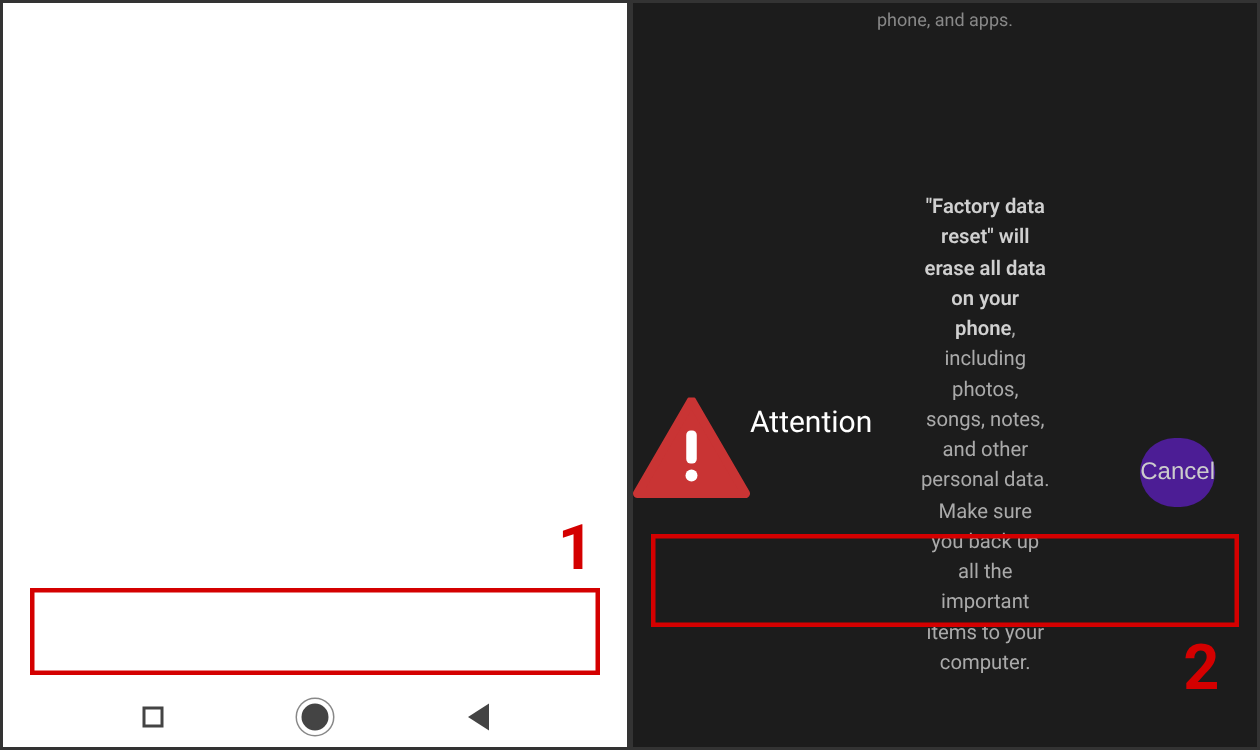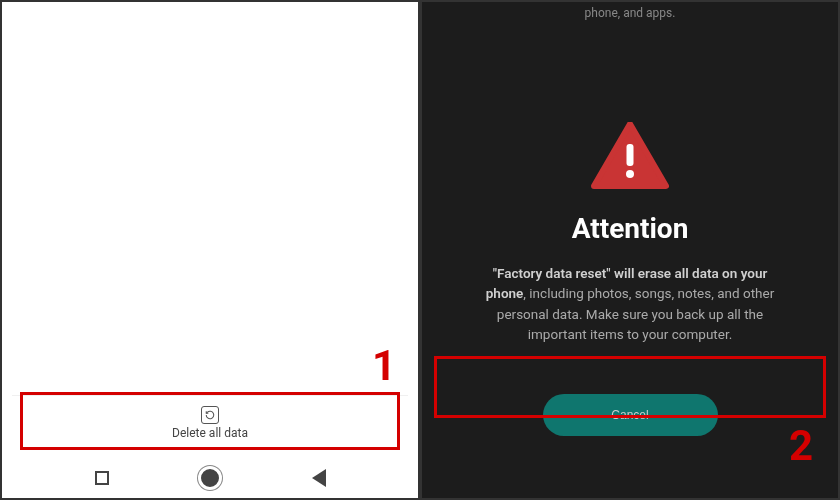--- a/index.html
+++ b/index.html
@@ -18,21 +18,21 @@
       border: 2px solid #333;
     }
     .panel-left {
       background: #fff;
       display: flex;
       flex-direction: column;
     }
     .panel-right {
       background: #1c1c1c;
       display: flex;
-      flex-direction: column;
+      flex-direction: row;
       align-items: center;
       padding-top: 80px;
     }
     .left-content {
       flex: 1;
       background: #fff;
     }
     .delete-bar {
       margin: 8px 10px;
       padding: 10px 0;
@@ -103,22 +103,22 @@
       border-top: 9px solid transparent;
       border-bottom: 9px solid transparent;
       border-right: 14px solid #444;
     }
     .warn-triangle {
       margin-top: 40px;
       margin-bottom: 18px;
     }
     .attention-title {
       color: #fff;
-      font-size: 28px;
-      font-weight: 700;
+      font-size: 20px;
+      font-weight: 400;
       margin-bottom: 18px;
     }
     .attention-text {
       color: #aaa;
       font-size: 13.5px;
       text-align: center;
       line-height: 1.5;
       padding: 0 32px;
       max-width: 380px;
     }
@@ -130,26 +130,26 @@
       display: flex;
       gap: 12px;
       margin-top: 50px;
       width: 100%;
       padding: 0 28px;
       justify-content: center;
     }
     .pill-btn {
       flex: 1;
       max-width: 175px;
-      background: #0f766e;
+      background: #4c1d95;
       color: #ccc;
       border: none;
       border-radius: 28px;
       padding: 14px 0;
-      font-size: 12px;
+      font-size: 16px;
       text-align: center;
       cursor: pointer;
     }
     .highlight-2 {
       position: absolute;
       border: 3px solid #d40000;
       left: 12px;
       right: 12px;
       top: 354px;
       height: 62px;
@@ -173,29 +173,20 @@
       font-size: 12px;
       white-space: nowrap;
     }
   </style>
 </head>
 <body>
 
 <div class="panel panel-left">
   <div class="left-content"></div>
 
-  <div class="delete-bar">
-    <span class="delete-icon">
-      <svg width="10" height="10" viewBox="0 0 24 24" fill="none" stroke="#555" stroke-width="2.5">
-        <path d="M3 12a9 9 0 1 0 3-6.7L3 8"></path>
-        <path d="M3 3v5h5"></path>
-      </svg>
-    </span>
-    <span class="delete-label">Delete all data</span>
-  </div>
 
   <div class="nav-bar">
     <div class="nav-square"></div>
     <div class="nav-circle"></div>
     <div class="nav-back"></div>
   </div>
 
   <div class="highlight-1"></div>
   <div class="step-1">1</div>
 </div>

